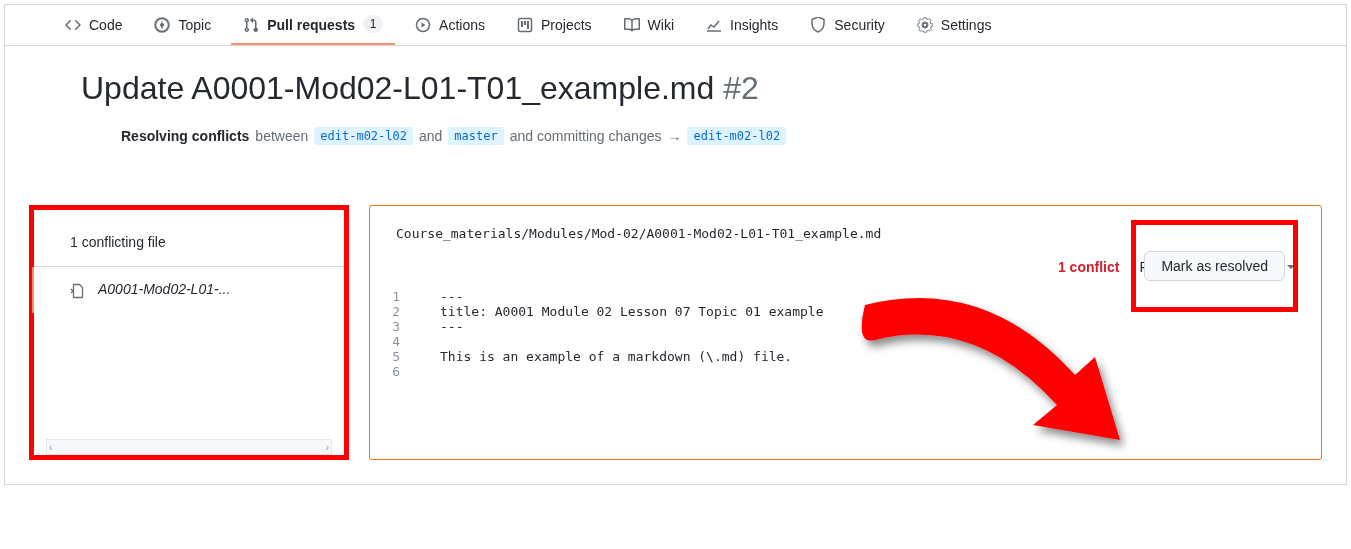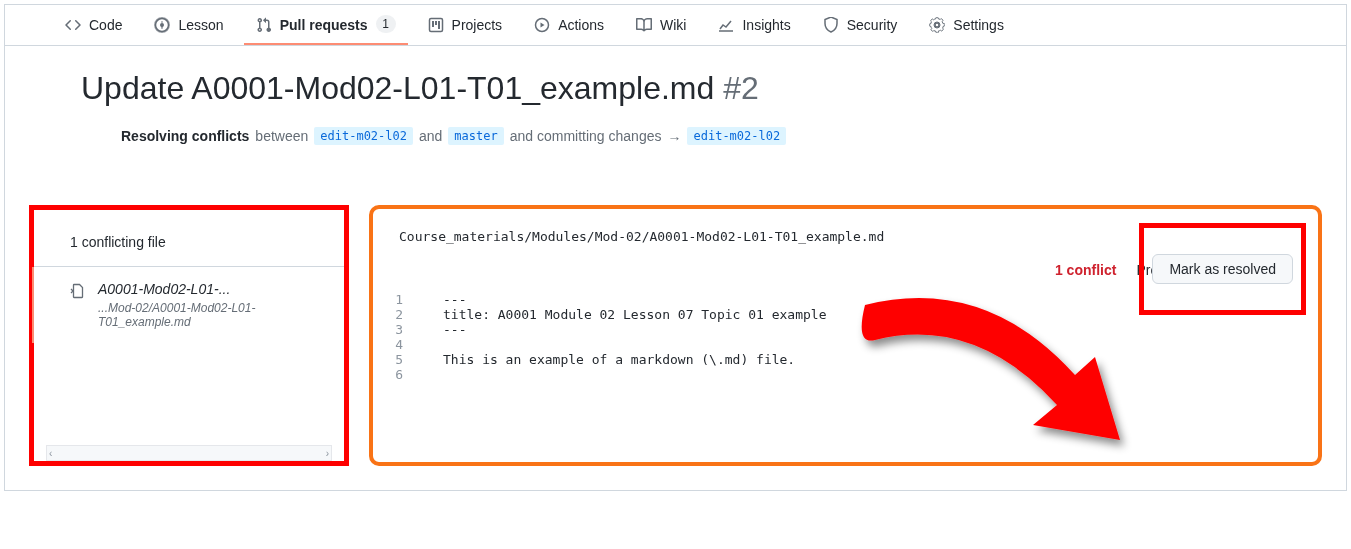--- a/index.html
+++ b/index.html
@@ -16,29 +16,29 @@
 .sub { color: #656d76; font-size: 14px; display: flex; align-items: center; gap: 6px; flex-wrap: wrap; margin-left: 40px; }
 .sub b { color: #24292f; font-weight: 600; }
 .branch { background: #ddf4ff; color: #0969da; font-family: ui-monospace, SFMono-Regular, "SF Mono", Menlo, Consolas, monospace; font-size: 12px; padding: 2px 6px; border-radius: 2px; }
 .main-area { display: flex; padding: 0 24px 24px 24px; gap: 20px; margin-top: 44px; }
 .sidebar { width: 320px; border: 5px solid #fe0000; padding: 8px 0; background: #fff; position: relative; }
 .sidebar-header { padding: 16px 20px 16px 36px; color: #24292f; font-size: 14px; }
 .file-item { display: flex; gap: 12px; padding: 14px 20px 14px 36px; border-left: 2px solid #fd8c73; margin-left: -2px; font-style: italic; }
 .file-item .icon { color: #656d76; flex-shrink: 0; margin-top: 2px; }
 .file-item .name { font-size: 14px; color: #24292f; }
 .file-item .path { font-size: 12px; color: #656d76; margin-top: 4px; }
-.editor-panel { flex: 1; border: 4px solid #f97316; border-radius: 10px; background: #fff; position: relative; }
+.editor-panel { flex: 1; border: 1px solid #f97316; border-radius: 3px; background: #fff; position: relative; }
 .editor-header { padding: 20px 26px 8px 26px; }
 .filepath { font-family: ui-monospace, SFMono-Regular, "SF Mono", Menlo, Consolas, monospace; font-size: 13px; color: #24292f; }
 .editor-toolbar { display: flex; justify-content: flex-end; align-items: flex-end; gap: 20px; padding: 10px 26px 14px 26px; }
 .conflict-count { color: #cf222e; font-weight: 600; font-size: 14px; }
 .nav-btn { display: inline-flex; align-items: center; gap: 4px; color: #24292f; cursor: pointer; font-size: 14px; }
 .gear-wrap { color: #656d76; cursor: pointer; display: inline-flex; align-items: center; gap: 2px; }
 .resolve-btn { border: 1px solid #d0d7de; background: #f6f8fa; padding: 6px 16px; border-radius: 6px; font-size: 14px; cursor: pointer; color: #24292f; }
-.resolve-box { border: 5px solid #fe0000; padding: 26px 8px; position: absolute; right: 12px; top: 14px; }
+.resolve-box { border: 5px solid #fe0000; padding: 26px 8px; position: absolute; right: 23px; top: 14px; }
 .code-area { font-family: ui-monospace, SFMono-Regular, "SF Mono", Menlo, Consolas, monospace; font-size: 13px; padding-bottom: 80px; }
 .code-line { display: flex; }
 .line-num { width: 50px; text-align: right; padding-right: 20px; color: #8c959f; user-select: none; }
 .line-content { flex: 1; white-space: pre; color: #24292f; padding-left: 20px; }
 .arrow-annotation { position: absolute; top: 90px; left: 840px; pointer-events: none; }
 svg { display: block; }
 .scrollbar-hint { position: absolute; bottom: 0; left: 12px; right: 12px; height: 16px; background: #f6f8fa; border: 1px solid #e5e7eb; display:flex; align-items:center; justify-content:space-between; padding:0 2px; }
 .scrollbar-hint span { font-size:10px; color:#8c959f; }
 </style>
 </head>
@@ -56,50 +56,50 @@
     <span>Code</span>
   </div>
   <div class="nav-tab">
     <span class="icon">
           <svg width="16" height="16" viewBox="0 0 16 16" fill="currentColor">
             <path d="M8 0a8 8 0 100 16A8 8 0 008 0zM1.5 8a6.5 6.5 0 1113 0 6.5 6.5 0 01-13 0zM8 4a1 1 0 100 2 1 1 0 000-2zm1 4a1 1 0 10-2 0v3a1 1 0 102 0V8z" opacity="0.6"></path>
             <circle cx="8" cy="8" r="6.5" fill="none" stroke="currentColor" stroke-width="1.5"></circle>
             <circle cx="8" cy="8" r="2" fill="currentColor"></circle>
           </svg>
         </span>
-    <span>Lesson</span>
+    <span>Topic</span>
   </div>
   <div class="nav-tab active">
     <span class="icon">
           <svg width="16" height="16" viewBox="0 0 16 16" fill="currentColor">
             <path d="M1.5 3.25a2.25 2.25 0 113 2.122v5.256a2.251 2.251 0 11-1.5 0V5.372A2.25 2.25 0 011.5 3.25zm5.677-.177L9.573.677A.25.25 0 0110 .854V2.5h1A2.5 2.5 0 0113.5 5v5.628a2.251 2.251 0 11-1.5 0V5a1 1 0 00-1-1h-1v1.646a.25.25 0 01-.427.177L7.177 3.427a.25.25 0 010-.354zM3.75 2.5a.75.75 0 100 1.5.75.75 0 000-1.5zm0 9.5a.75.75 0 100 1.5.75.75 0 000-1.5zm8.25.75a.75.75 0 111.5 0 .75.75 0 01-1.5 0z"></path>
           </svg>
         </span>
     <span>Pull requests</span>
     <span class="counter">1</span>
+  </div>
+  <div class="nav-tab">
+    <span class="icon">
+          <svg width="16" height="16" viewBox="0 0 16 16" fill="currentColor">
+            <circle cx="8" cy="8" r="6.5" fill="none" stroke="currentColor" stroke-width="1.5"></circle>
+            <path d="M6.5 5.5l4 2.5-4 2.5z"></path>
+          </svg>
+        </span>
+    <span>Actions</span>
   </div>
   <div class="nav-tab">
     <span class="icon">
           <svg width="16" height="16" viewBox="0 0 16 16" fill="currentColor">
             <rect x="1.5" y="1.5" width="13" height="13" rx="1.5" fill="none" stroke="currentColor" stroke-width="1.5"></rect>
             <rect x="4" y="4" width="2" height="6" fill="currentColor"></rect>
             <rect x="7" y="4" width="2" height="4" fill="currentColor"></rect>
             <rect x="10" y="4" width="2" height="8" fill="currentColor"></rect>
           </svg>
         </span>
     <span>Projects</span>
-  </div>
-  <div class="nav-tab">
-    <span class="icon">
-          <svg width="16" height="16" viewBox="0 0 16 16" fill="currentColor">
-            <circle cx="8" cy="8" r="6.5" fill="none" stroke="currentColor" stroke-width="1.5"></circle>
-            <path d="M6.5 5.5l4 2.5-4 2.5z"></path>
-          </svg>
-        </span>
-    <span>Actions</span>
   </div>
   <div class="nav-tab">
     <span class="icon">
           <svg width="16" height="16" viewBox="0 0 16 16" fill="currentColor">
             <path d="M0 1.75A.75.75 0 01.75 1h4.253c1.227 0 2.317.59 3 1.501A3.744 3.744 0 0111.006 1h4.245a.75.75 0 01.75.75v10.5a.75.75 0 01-.75.75h-4.507a2.25 2.25 0 00-1.591.659l-.622.621a.75.75 0 01-1.06 0l-.622-.621A2.25 2.25 0 005.258 13H.75a.75.75 0 01-.75-.75V1.75zm7.251 10.324l.004-5.073-.002-2.253A2.25 2.25 0 005.003 2.5H1.5v9h3.757a3.75 3.75 0 011.994.574zM8.755 4.75l-.004 7.322a3.752 3.752 0 011.992-.572H14.5v-9h-3.495a2.25 2.25 0 00-2.25 2.25z"></path>
           </svg>
         </span>
     <span>Wiki</span>
   </div>
   <div class="nav-tab">
@@ -152,21 +152,20 @@
     <div style="border-top:1px solid #d0d7de;"></div>
     <div class="file-item">
       <span class="icon">
             <svg width="16" height="16" viewBox="0 0 16 16" fill="currentColor">
               <path d="M4 1.5a.5.5 0 00-.5.5v12a.5.5 0 00.5.5h8a.5.5 0 00.5-.5V4.5L9.5 1.5H4z" fill="none" stroke="currentColor" stroke-width="1.3"></path>
               <path d="M1 6l2 2-2 2" fill="none" stroke="currentColor" stroke-width="1.3"></path>
             </svg>
           </span>
       <div>
         <div class="name">A0001-Mod02-L01-...</div>
-        <div class="path">...Mod-02/A0001-Mod02-L01-T01_example.md</div>
       </div>
     </div>
     <div class="scrollbar-hint">
           <span>‹</span>
           <span>›</span>
         </div>
   </div>
 
   <div class="editor-panel">
     <div class="editor-header">

